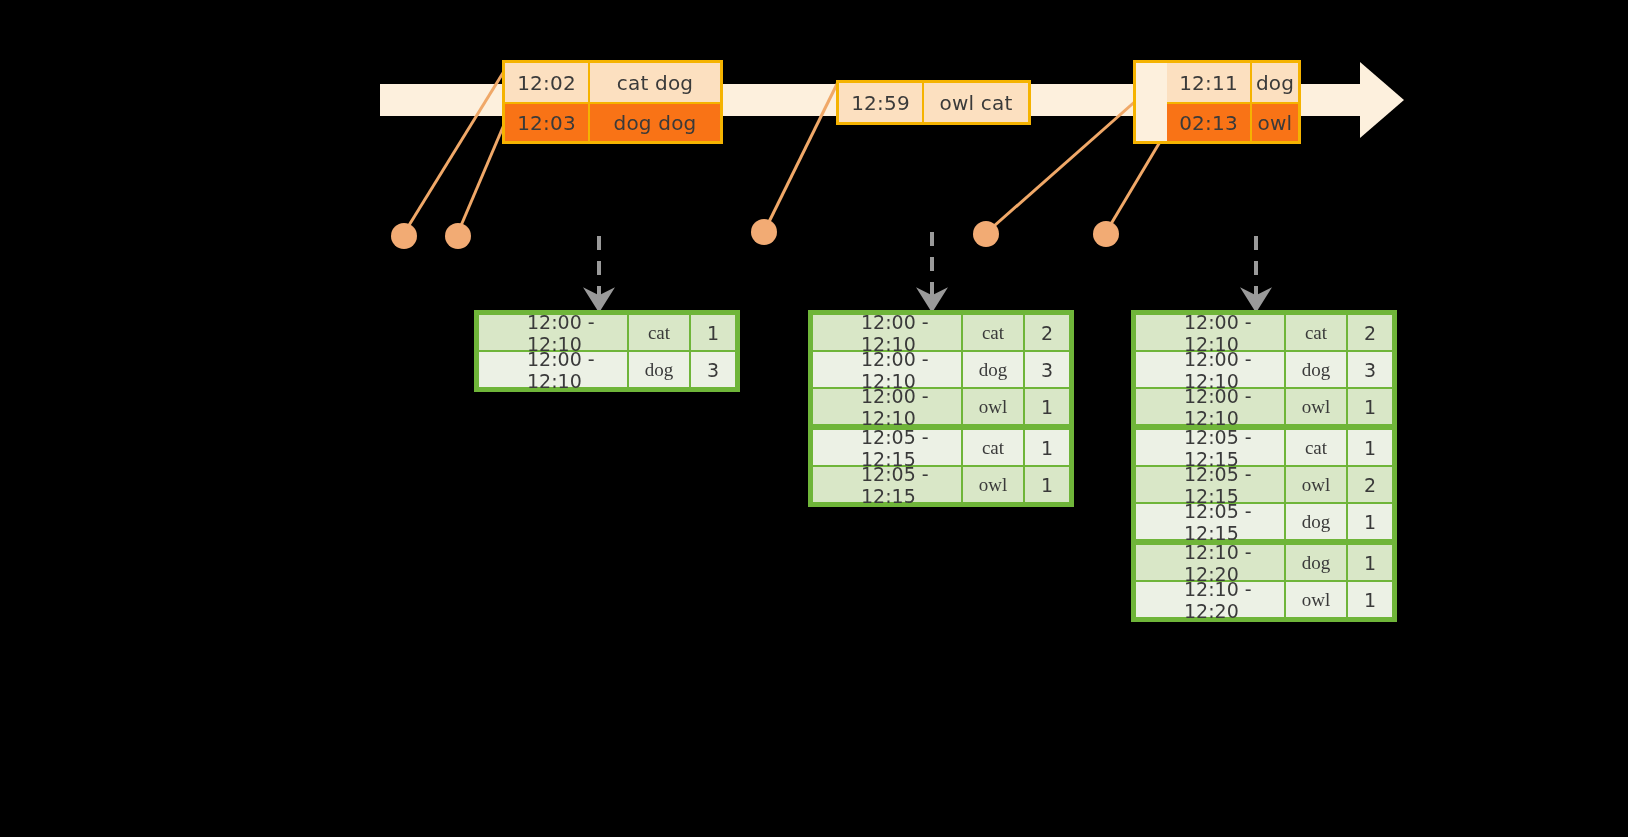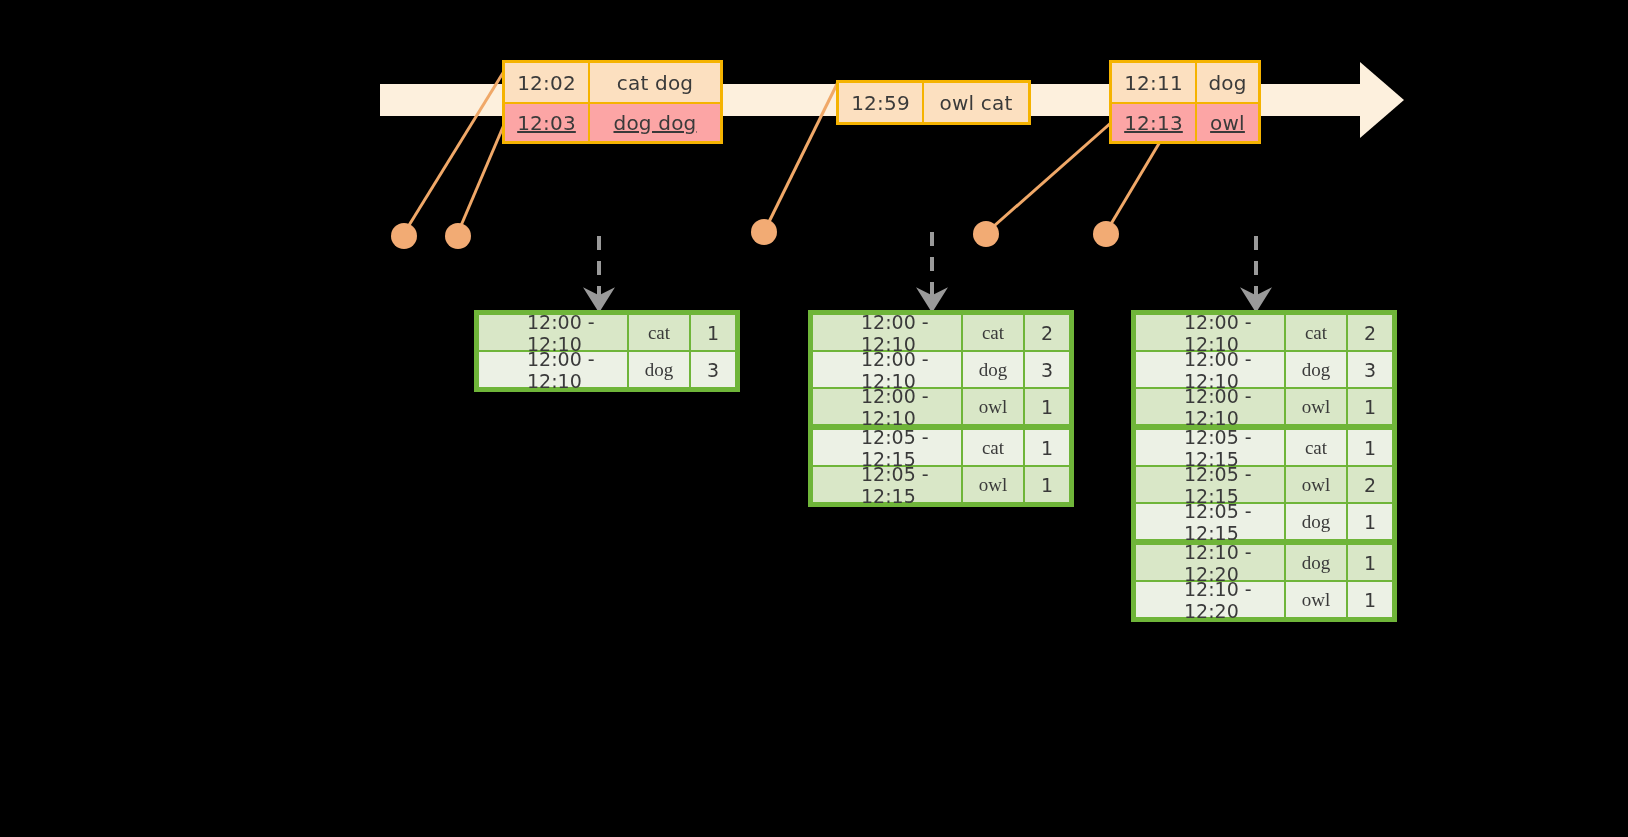--- a/index.html
+++ b/index.html
@@ -38,21 +38,21 @@
   }
   .evt-row {
     display: flex;
     height: 39px;
     box-sizing: border-box;
   }
   .evt-row + .evt-row {
     border-top: 2px solid #f5b301;
   }
   .evt-row.shade .evt-cell { background: #fce0c0; }
-  .evt-row.plain .evt-cell { background: #fca5a5; text-decoration: underline; }
+  .evt-row.plain .evt-cell { background: #f97316; }
   .evt-cell {
     display: flex;
     align-items: center;
     justify-content: center;
     font-size: 20px;
     color: #3a3a3a;
     box-sizing: border-box;
     letter-spacing: 0.2px;
   }
   .evt-cell.time {
@@ -141,27 +141,27 @@
     </div>
   </div>
 
   <div class="evt-group" style="left:836px; top:80px; width:195px;">
     <div class="evt-row shade">
       <div class="evt-cell time">12:59</div>
       <div class="evt-cell words">owl cat</div>
     </div>
   </div>
 
-  <div class="evt-group" style="left:1109px; top:60px; width:152px;">
+  <div class="evt-group" style="left:1133px; top:60px; width:168px;padding-left:31px;">
     <div class="evt-row shade">
       <div class="evt-cell time">12:11</div>
       <div class="evt-cell words">dog</div>
     </div>
     <div class="evt-row plain">
-      <div class="evt-cell time">12:13</div>
+      <div class="evt-cell time">02:13</div>
       <div class="evt-cell words">owl</div>
     </div>
   </div>
 
   <div class="res-table" style="left:474px; top:310px;">
     <div class="res-row shade">
       <div class="res-cell win">12:00 - 12:10</div>
       <div class="res-cell word">cat</div>
       <div class="res-cell count">1</div>
     </div>

